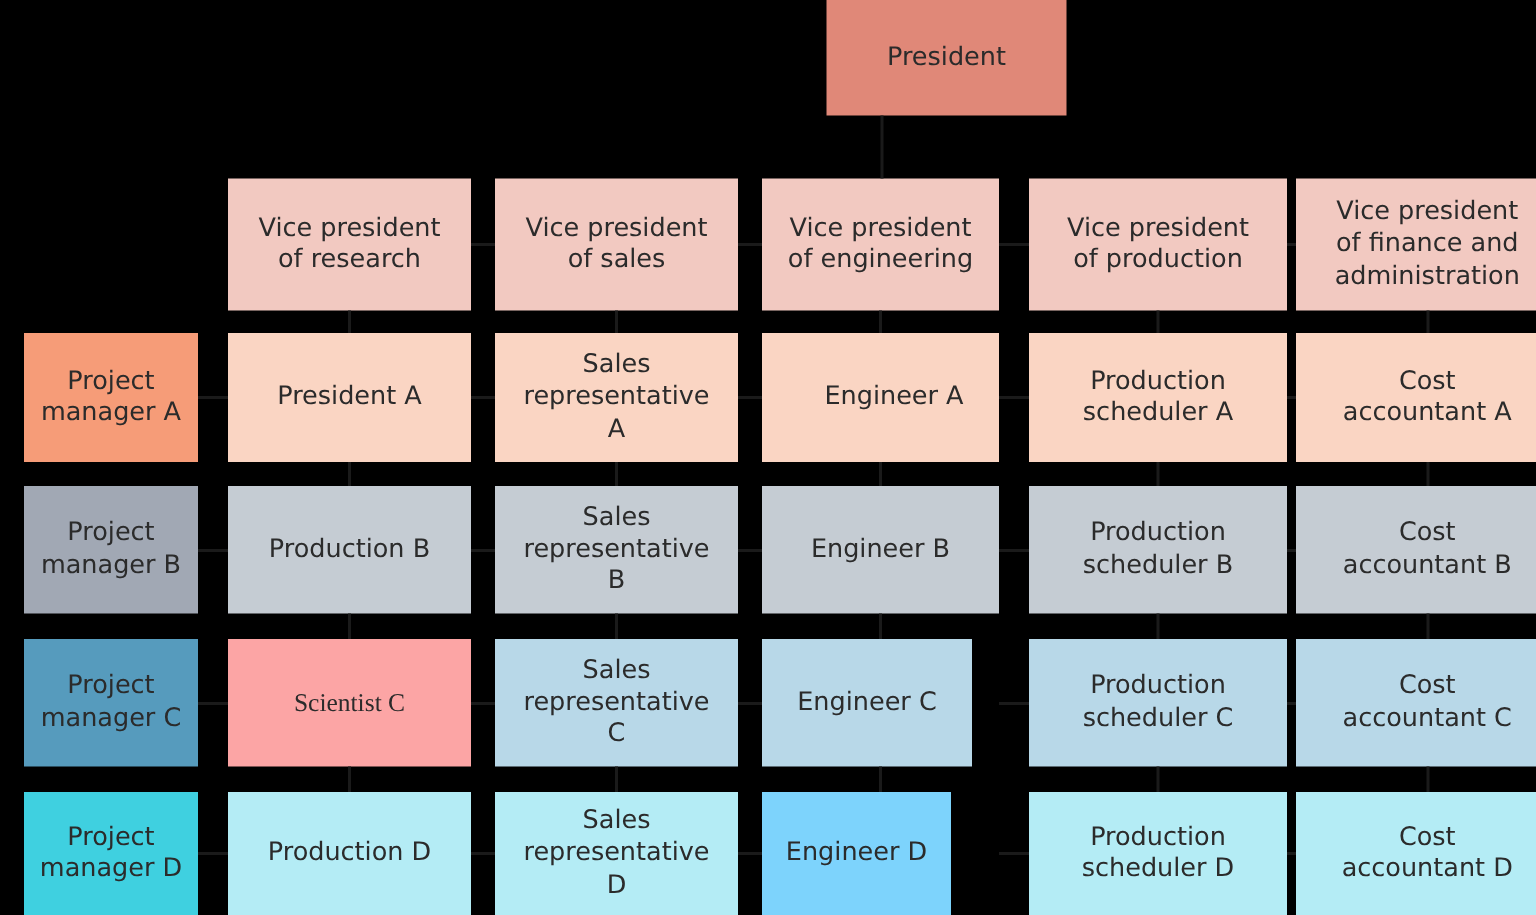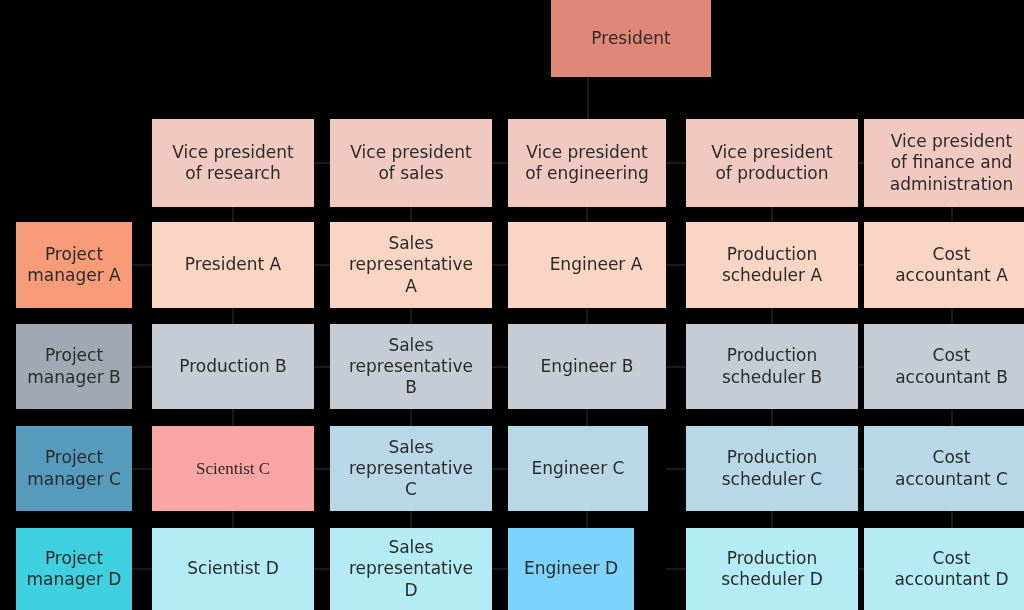--- a/index.html
+++ b/index.html
@@ -143,21 +143,21 @@
     </div>
     <div class="node" style="left: 864px; top: 426px; width: 175px; height: 85px; background: rgb(184, 216, 232);">
       <span class="label">Cost
 accountant C</span>
     </div>
     <div class="node" style="left: 16px; top: 528px; width: 116px; height: 82px; background: rgb(63, 208, 224);">
       <span class="label">Project
 manager D</span>
     </div>
     <div class="node" style="left: 152px; top: 528px; width: 162px; height: 82px; background: rgb(180, 236, 245);">
-      <span class="label">Scientist D</span>
+      <span class="label">Production D</span>
     </div>
     <div class="node" style="left: 330px; top: 528px; width: 162px; height: 82px; background: rgb(180, 236, 245);">
       <span class="label">Sales
 representative
 D</span>
     </div>
     <div class="node" style="left: 508px; top: 528px; width: 126px; height: 82px; background: #7dd3fc;">
       <span class="label">Engineer D</span>
     </div>
     <div class="node" style="left: 686px; top: 528px; width: 172px; height: 82px; background: rgb(180, 236, 245);">

